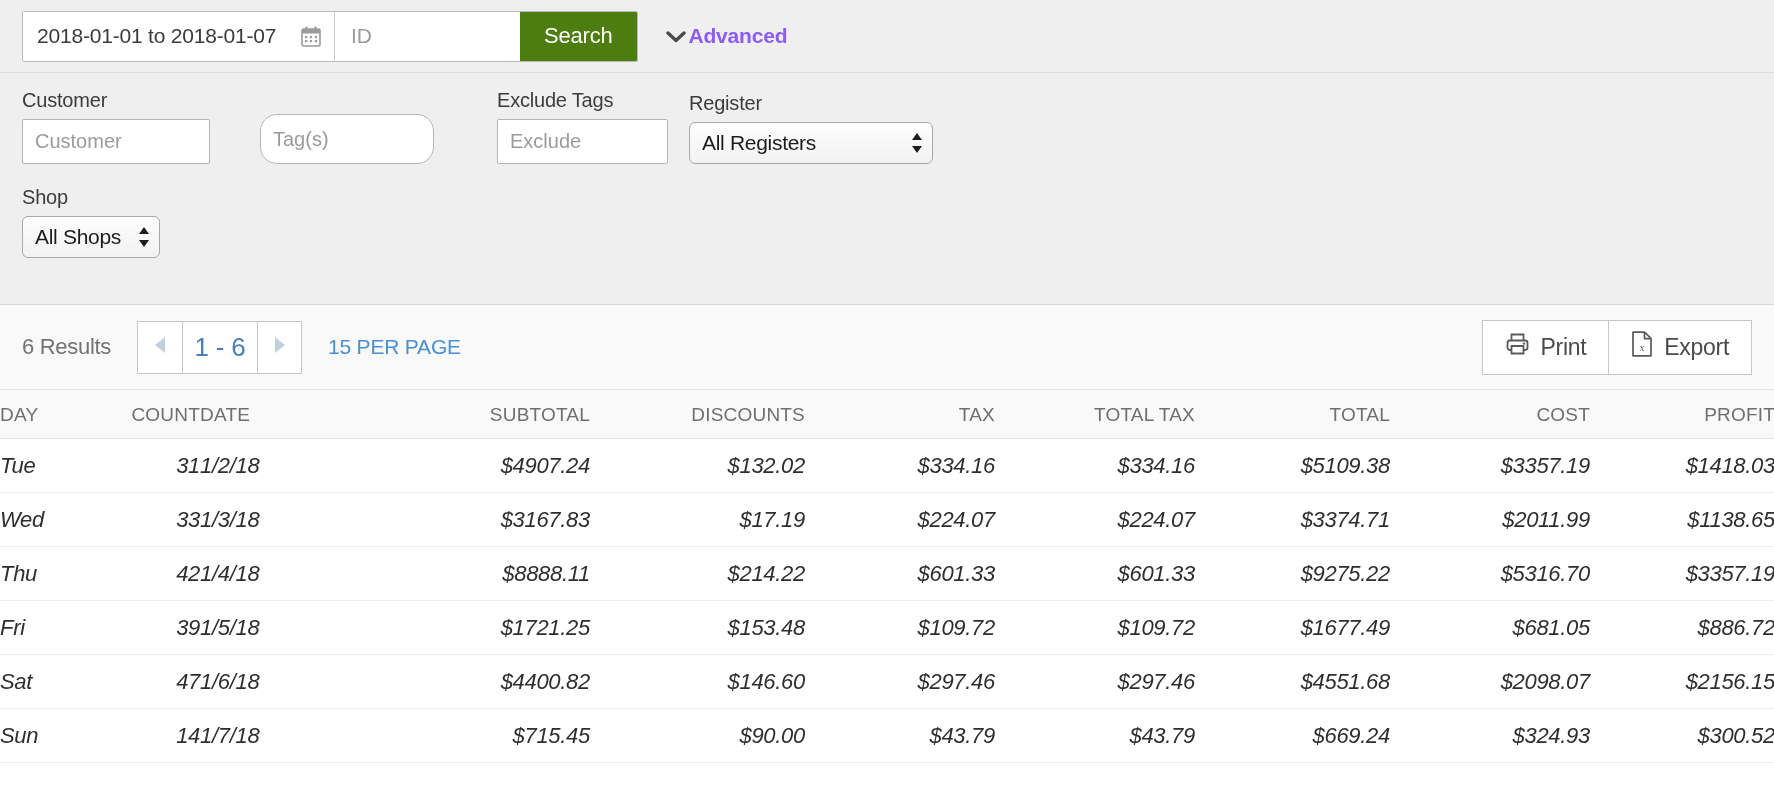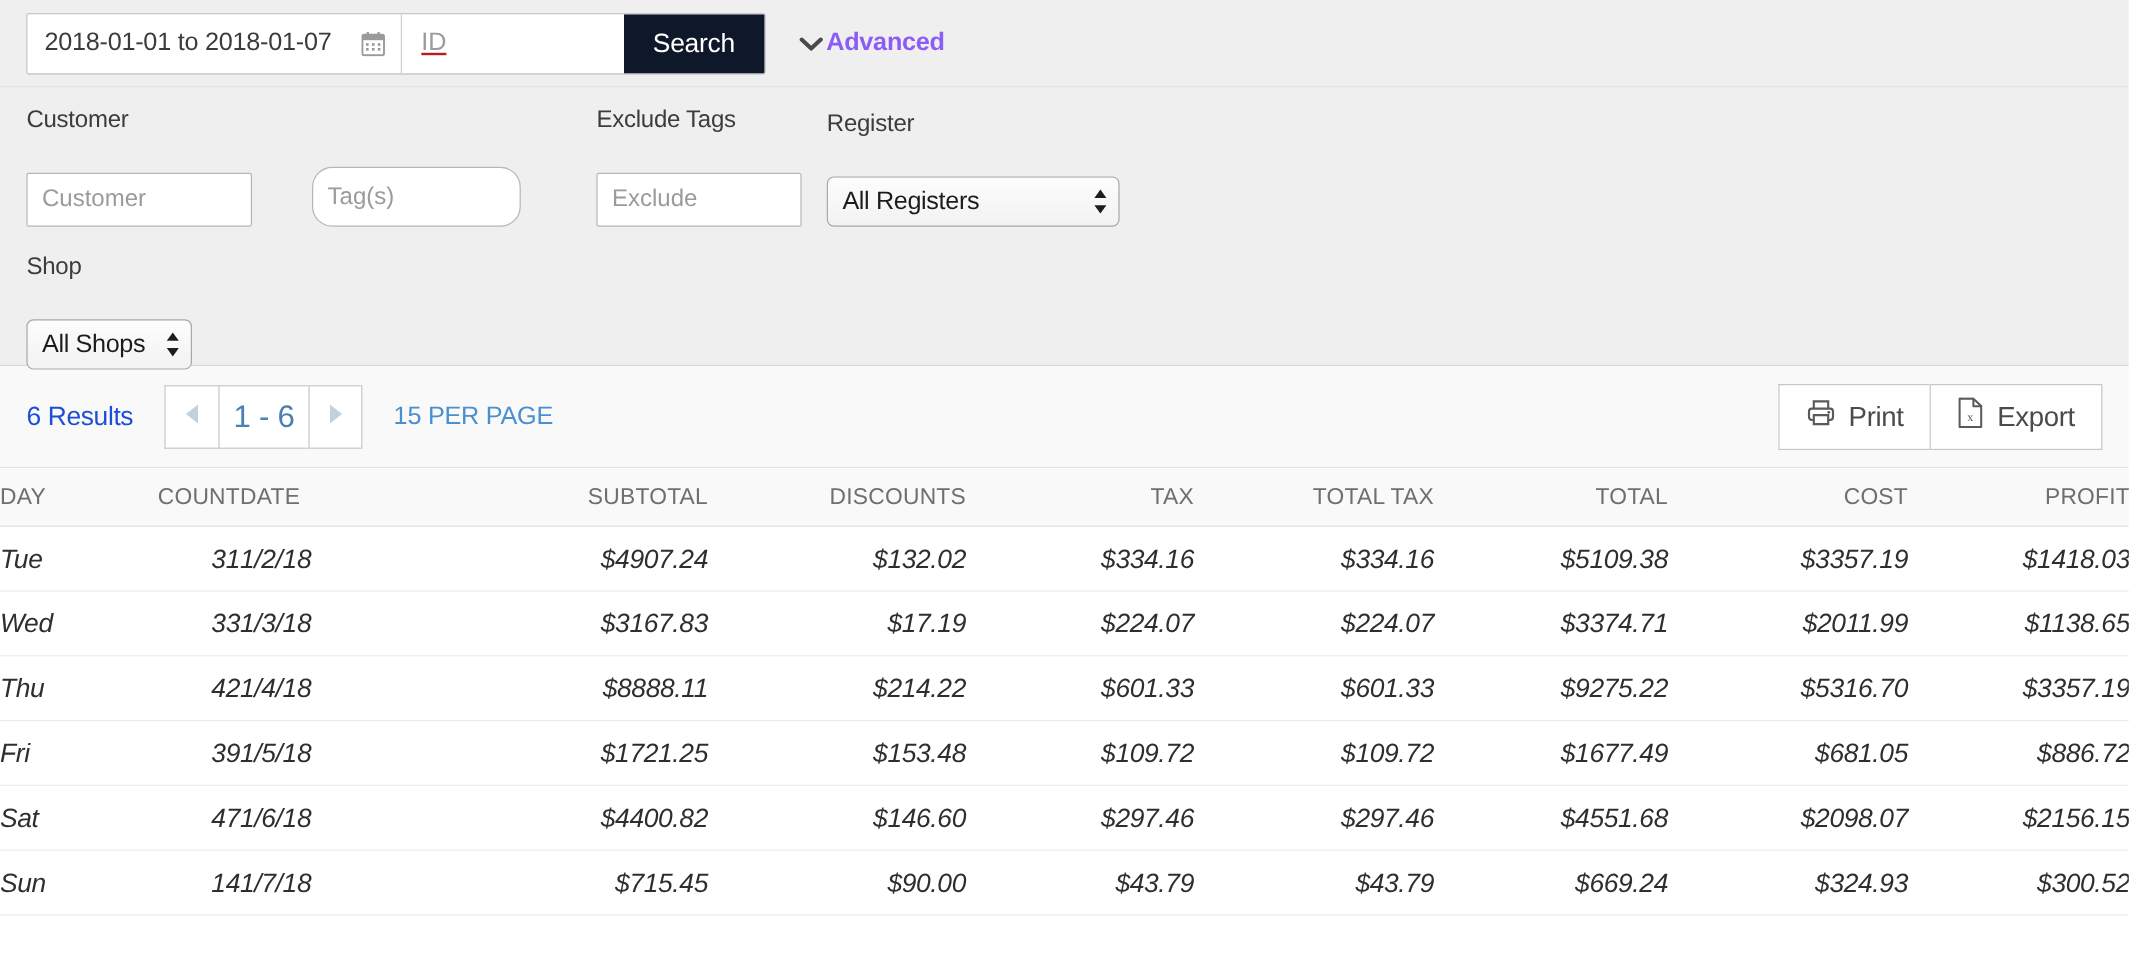--- a/index.html
+++ b/index.html
@@ -63,25 +63,24 @@
     background: #fff;
   }
   .id-field input {
     width: 100%;
     border: 0;
     outline: none;
     font-size: 21px;
     font-family: "Liberation Sans", sans-serif;
     color: #b91c1c;
     background: transparent;
-    text-decoration: underline;
   }
   .id-field input::placeholder { color: #9b9b9b; opacity: 1; }
   .search-btn {
-    background: #0f172a;
+    background: #4d7c0f;
     color: #fff;
     border: 0;
     font-size: 22px;
     font-family: "Liberation Sans", sans-serif;
     padding: 0 24px;
     cursor: pointer;
     letter-spacing: -0.2px;
     border-radius: 0 1px 1px 0;
     display: flex;
     align-items: center;
@@ -111,21 +110,21 @@
     border-bottom: 1px solid #d8d8d8;
     padding: 16px 22px 28px 22px;
     box-sizing: border-box;
     height: 232px;
   }
   .filter-row {
     display: flex;
     align-items: flex-end;
   }
   .filter-row.row2 { margin-top: 22px; }
-  .fgroup { display: flex; flex-direction: column; gap: 25px; }
+  .fgroup { display: flex; flex-direction: column; }
   .flabel {
     font-size: 20px;
     color: #3c3c3c;
     margin-bottom: 7px;
     letter-spacing: -0.2px;
   }
   .ftext {
     height: 45px;
     box-sizing: border-box;
     border: 1px solid #b6b6b6;
@@ -182,21 +181,21 @@
     height: 85px;
     box-sizing: border-box;
     background: #f9f9f9;
     display: flex;
     align-items: center;
     padding: 0 22px;
     border-bottom: 1px solid #e4e4e4;
   }
   .results-count {
     font-size: 22px;
-    color: #1d4ed8;
+    color: #737373;
     letter-spacing: -0.3px;
   }
   .pager {
     display: flex;
     margin-left: 26px;
     height: 53px;
   }
   .pager > div {
     border: 1px solid #c7c7c7;
     border-right: 0;

